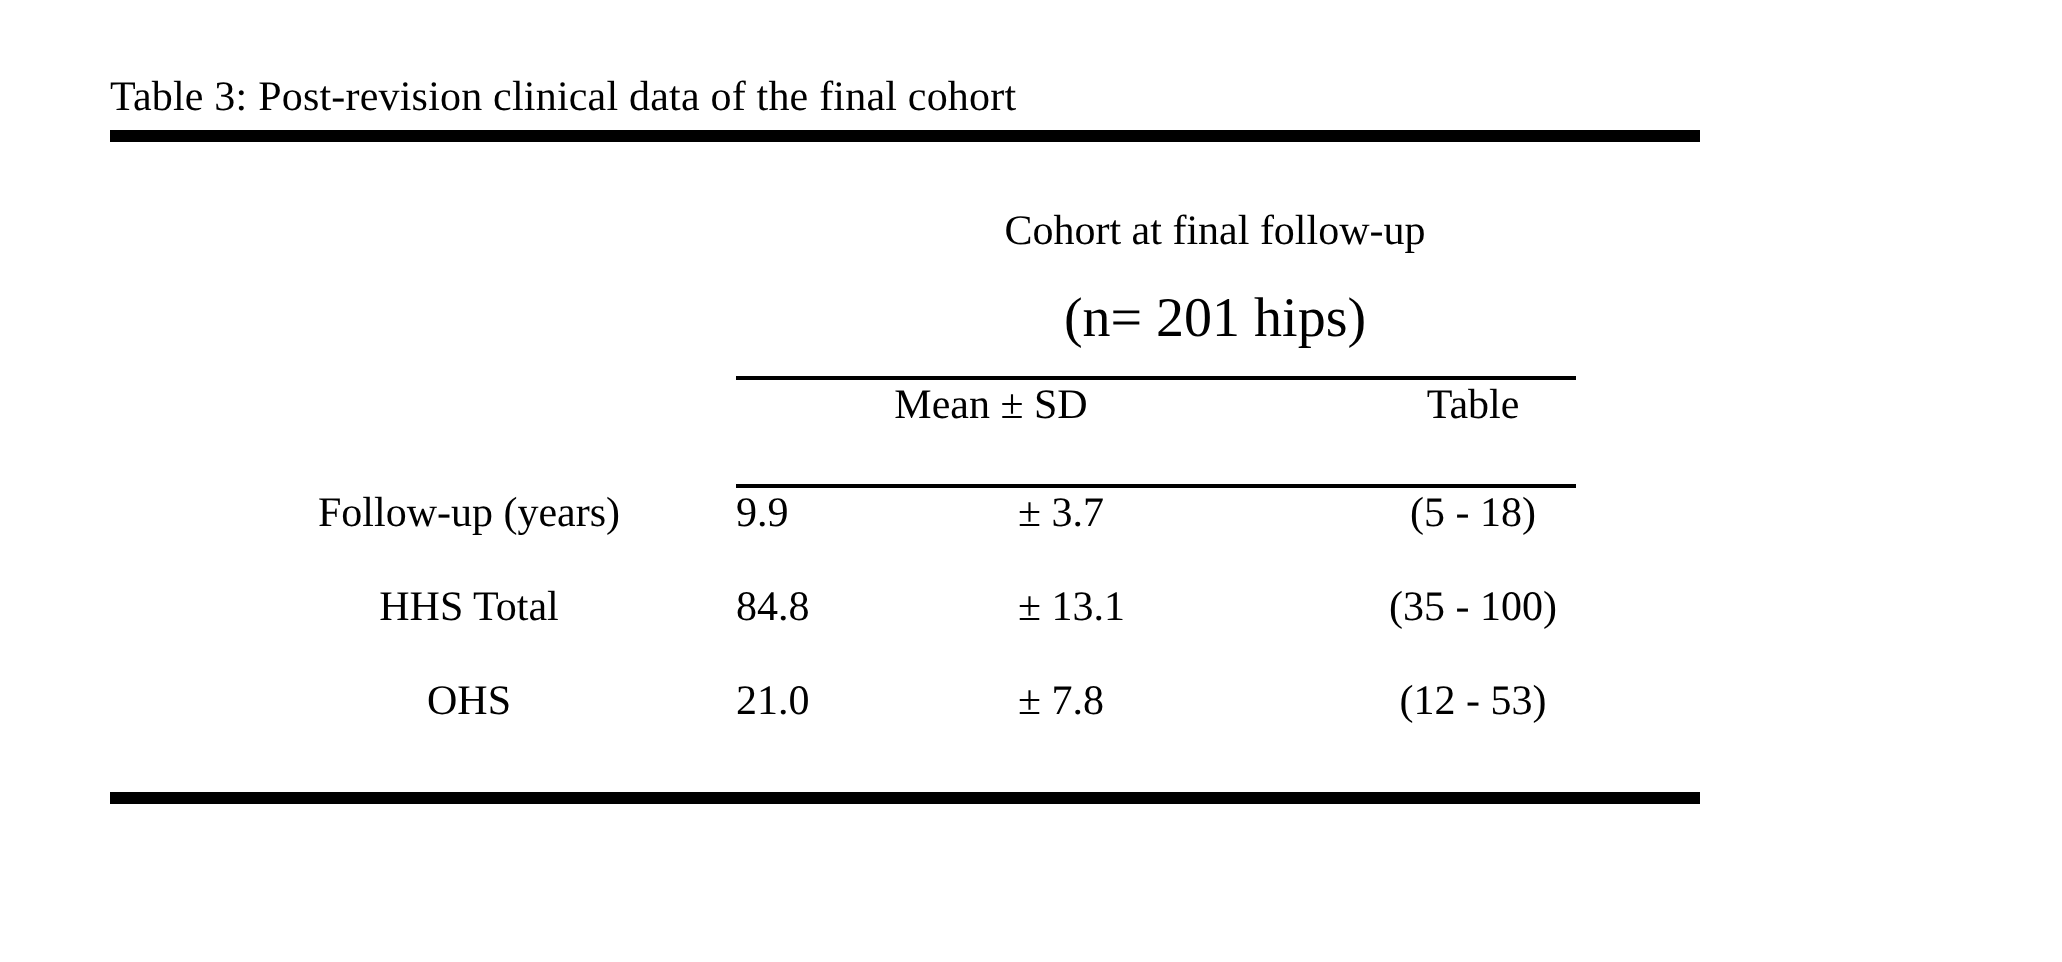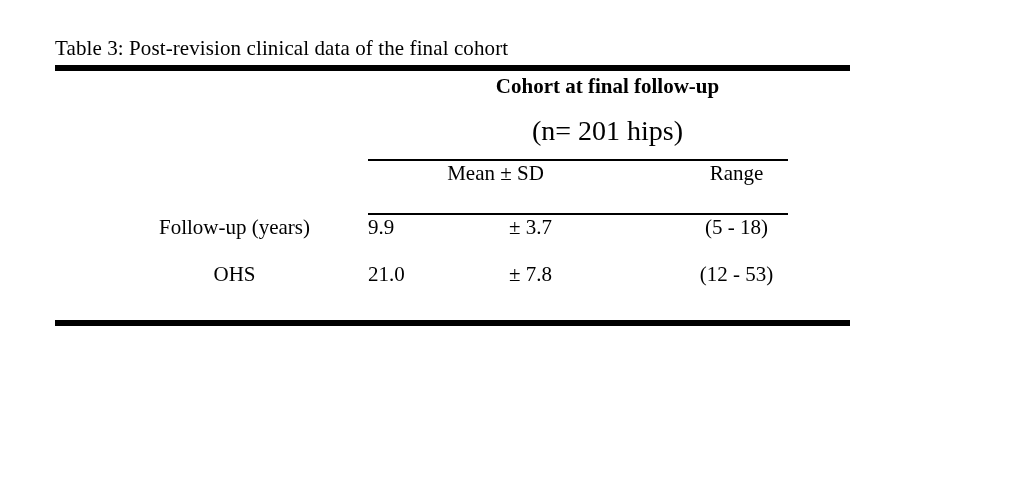--- a/index.html
+++ b/index.html
@@ -39,22 +39,22 @@
   .rule-thick-bottom {
     height: 6px;
     background: #000000;
     width: 795px;
     margin-top: 11px;
   }
 
   .group-header {
     text-align: center;
     font-size: 21px;
-    font-weight: bold;
-    padding-top: 3px;
+    font-weight: normal;
+    padding-top: 32px;
     padding-left: 310px;
   }
 
   .group-subheader {
     text-align: center;
     font-size: 28px;
     font-weight: normal;
     padding-top: 16px;
     padding-left: 310px;
   }
@@ -142,21 +142,21 @@
     <colgroup>
       <col class="col-label">
       <col class="col-mean">
       <col class="col-sd">
       <col class="col-range">
     </colgroup>
     <tbody>
       <tr class="hdr-row">
         <td></td>
         <td class="hdr-meansd" colspan="2">Mean ± SD</td>
-        <td>Range</td>
+        <td>Table</td>
       </tr>
     </tbody>
   </table>
 
   <div class="rule-thin-2-wrap">
     <div class="rule-thin"></div>
   </div>
 
   <table class="data">
     <colgroup>
@@ -166,20 +166,26 @@
       <col class="col-range">
     </colgroup>
     <tbody>
       <tr class="body-row">
         <td class="cell-label">Follow-up (years)</td>
         <td class="cell-mean">9.9</td>
         <td class="cell-sd">± 3.7</td>
         <td class="cell-range">(5  - 18)</td>
       </tr>
       <tr class="body-row">
+        <td class="cell-label">HHS Total</td>
+        <td class="cell-mean">84.8</td>
+        <td class="cell-sd">± 13.1</td>
+        <td class="cell-range">(35  - 100)</td>
+      </tr>
+      <tr class="body-row">
         <td class="cell-label">OHS</td>
         <td class="cell-mean">21.0</td>
         <td class="cell-sd">± 7.8</td>
         <td class="cell-range">(12  - 53)</td>
       </tr>
     </tbody>
   </table>
 
   <div class="rule-thick-bottom"></div>
 

